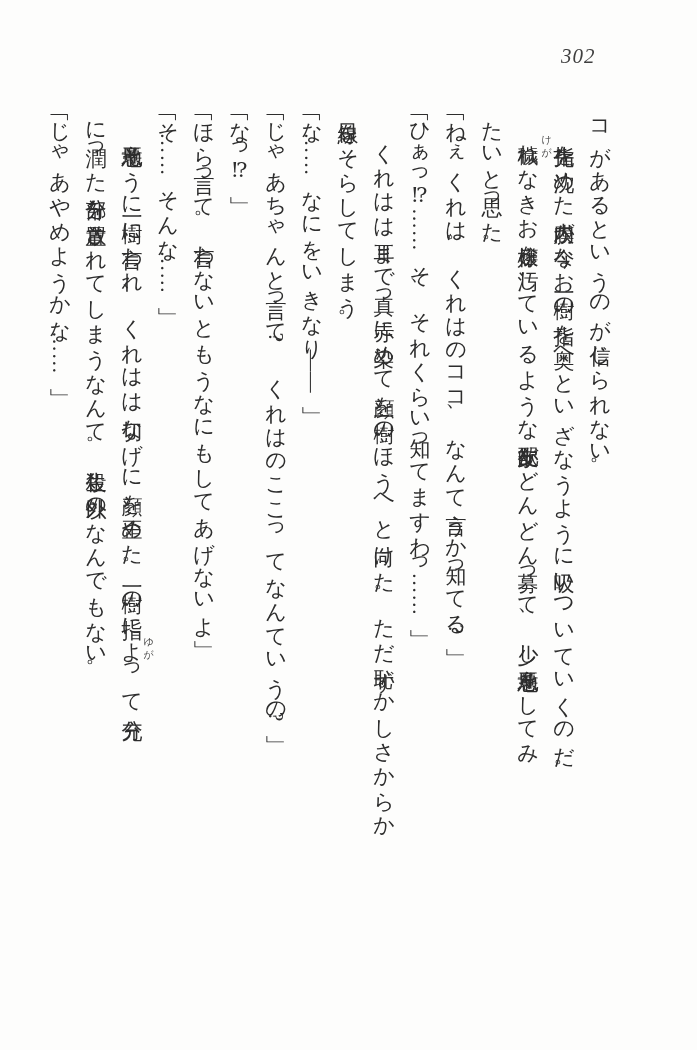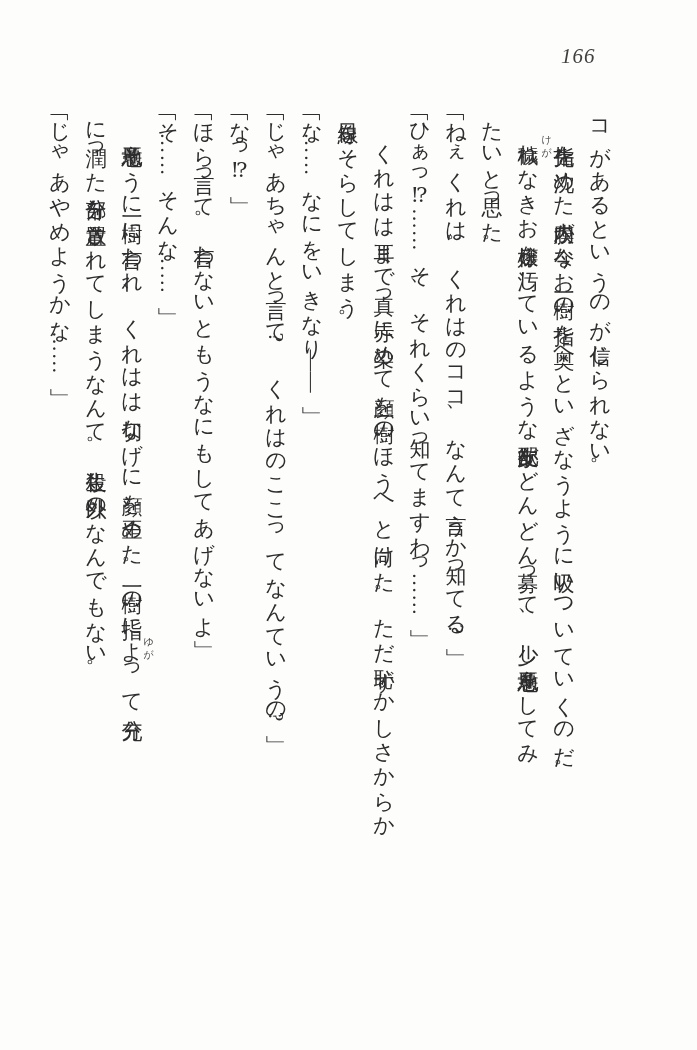--- a/index.html
+++ b/index.html
@@ -54,21 +54,21 @@
     color: #4a4a4a;
   }
   .furigana-kega { left: 541px; top: 128px; }
   .furigana-yuga { left: 143px; top: 630px; }
 </style>
 </head>
 <body>
 
 <div class="page">
 
-  <div class="page-number">166</div>
+  <div class="page-number">302</div>
 
   <div class="text-block">
     <div class="col">コがあるというのが信じられない。</div>
     <div class="col indent">指先を沈めた内膜が今なお一樹の指を奥へといざなうように吸いついていくのだ。</div>
     <div class="col indent">穢れなきお嬢様を汚しているような支配欲がどんどん募って、少し意地悪をしてみ</div>
     <div class="col">たいと思った。</div>
     <div class="col">「ねぇくれは。くれはのココ、なんて言うか知ってる?」</div>
     <div class="col">「ひぁっ⁉……そ、それくらい知ってますわっ……」</div>
     <div class="col indent">くれはは耳まで真っ赤に染めて顔を一樹のほうへと向けた。ただ恥ずかしさからか</div>
     <div class="col">目線をそらしてしまう。</div>

